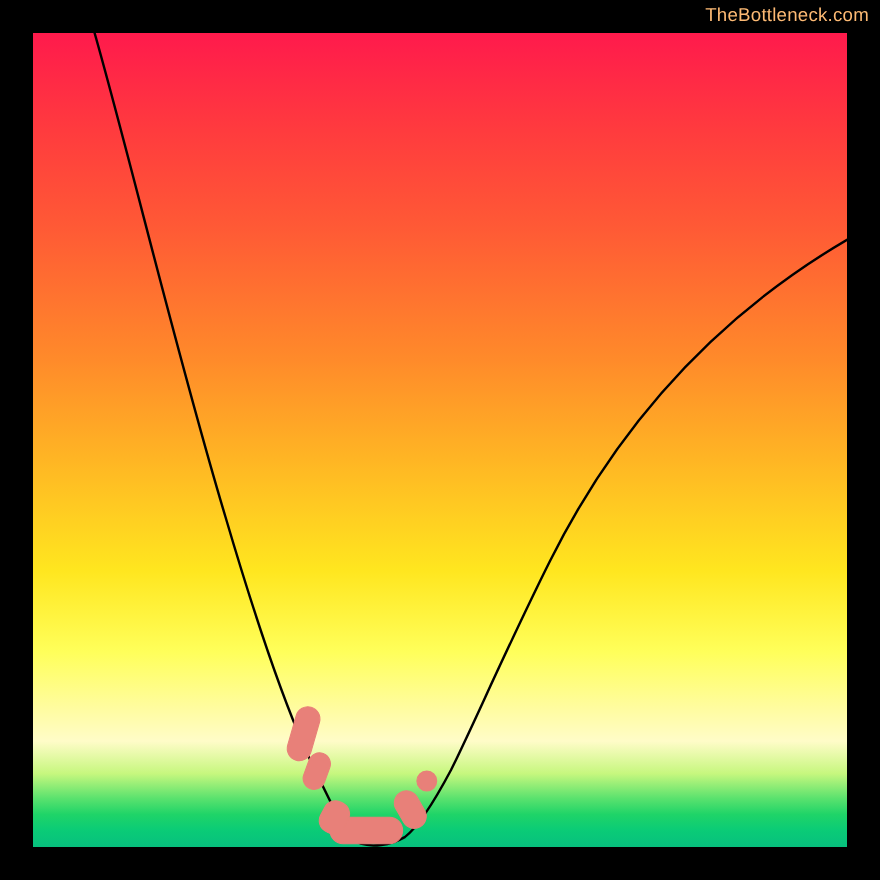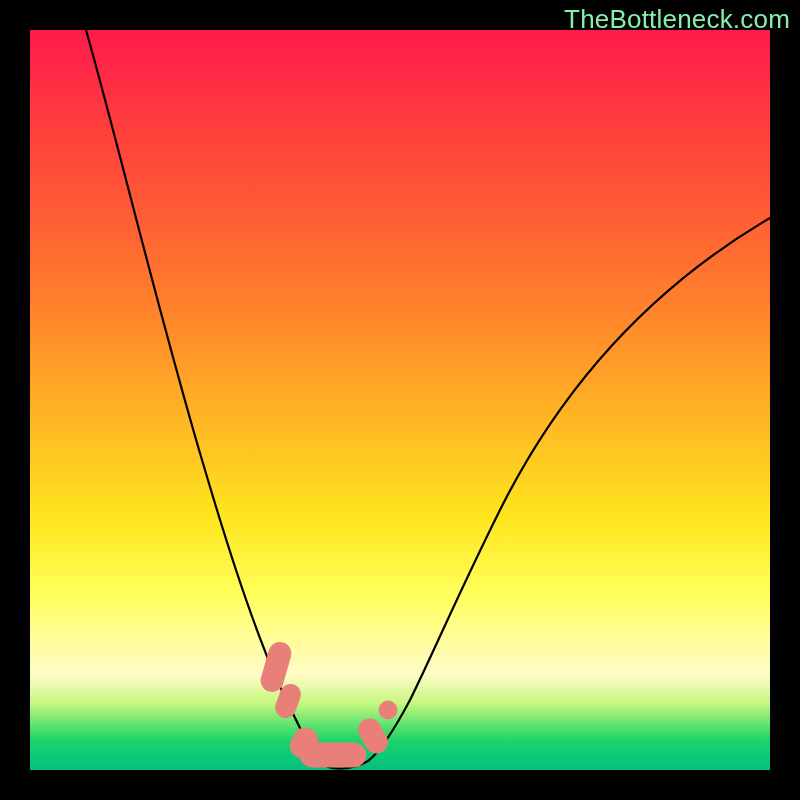--- a/index.html
+++ b/index.html
@@ -39,22 +39,22 @@
       #5be26e 94%,
       #1fd468 96%,
       #0acb77 98%,
       #07c07e 100%
     );
   }
   .watermark {
     position: absolute;
     top: 4px;
     right: 10px;
-    color: #86efac;
-    font-size: 26px;
+    color: #fdba74;
+    font-size: 17px;
     letter-spacing: 0.2px;
     font-weight: 500;
     user-select: none;
   }
   svg.curves {
     position: absolute;
     left: 0;
     top: 0;
     width: 740px;
     height: 740px;

